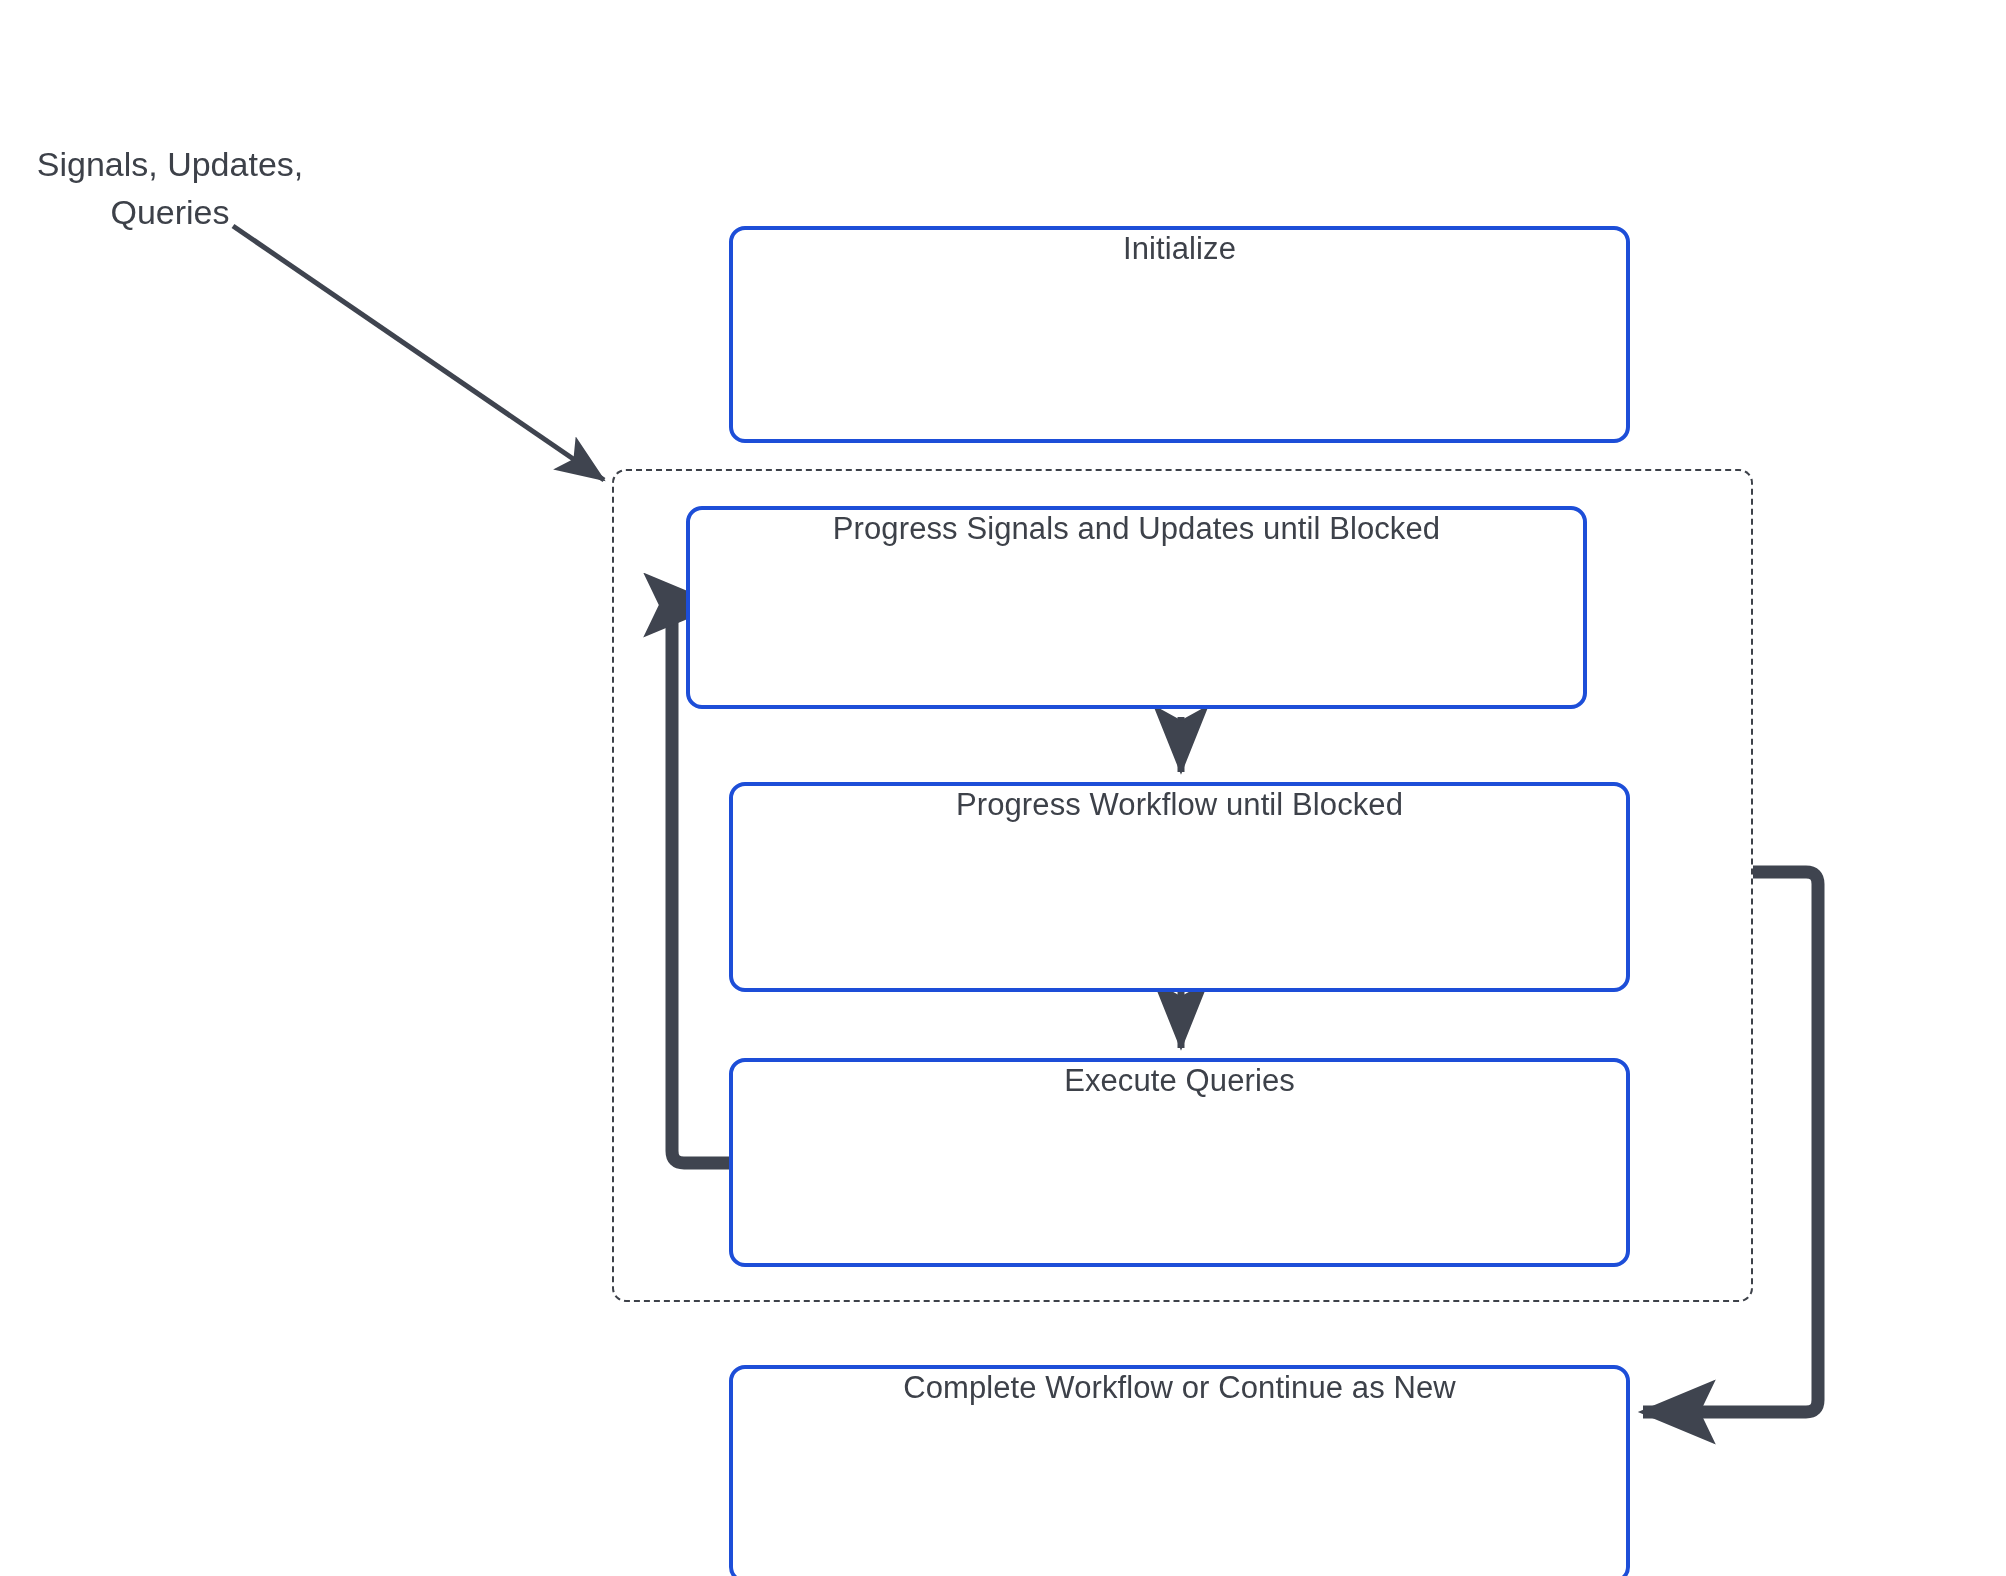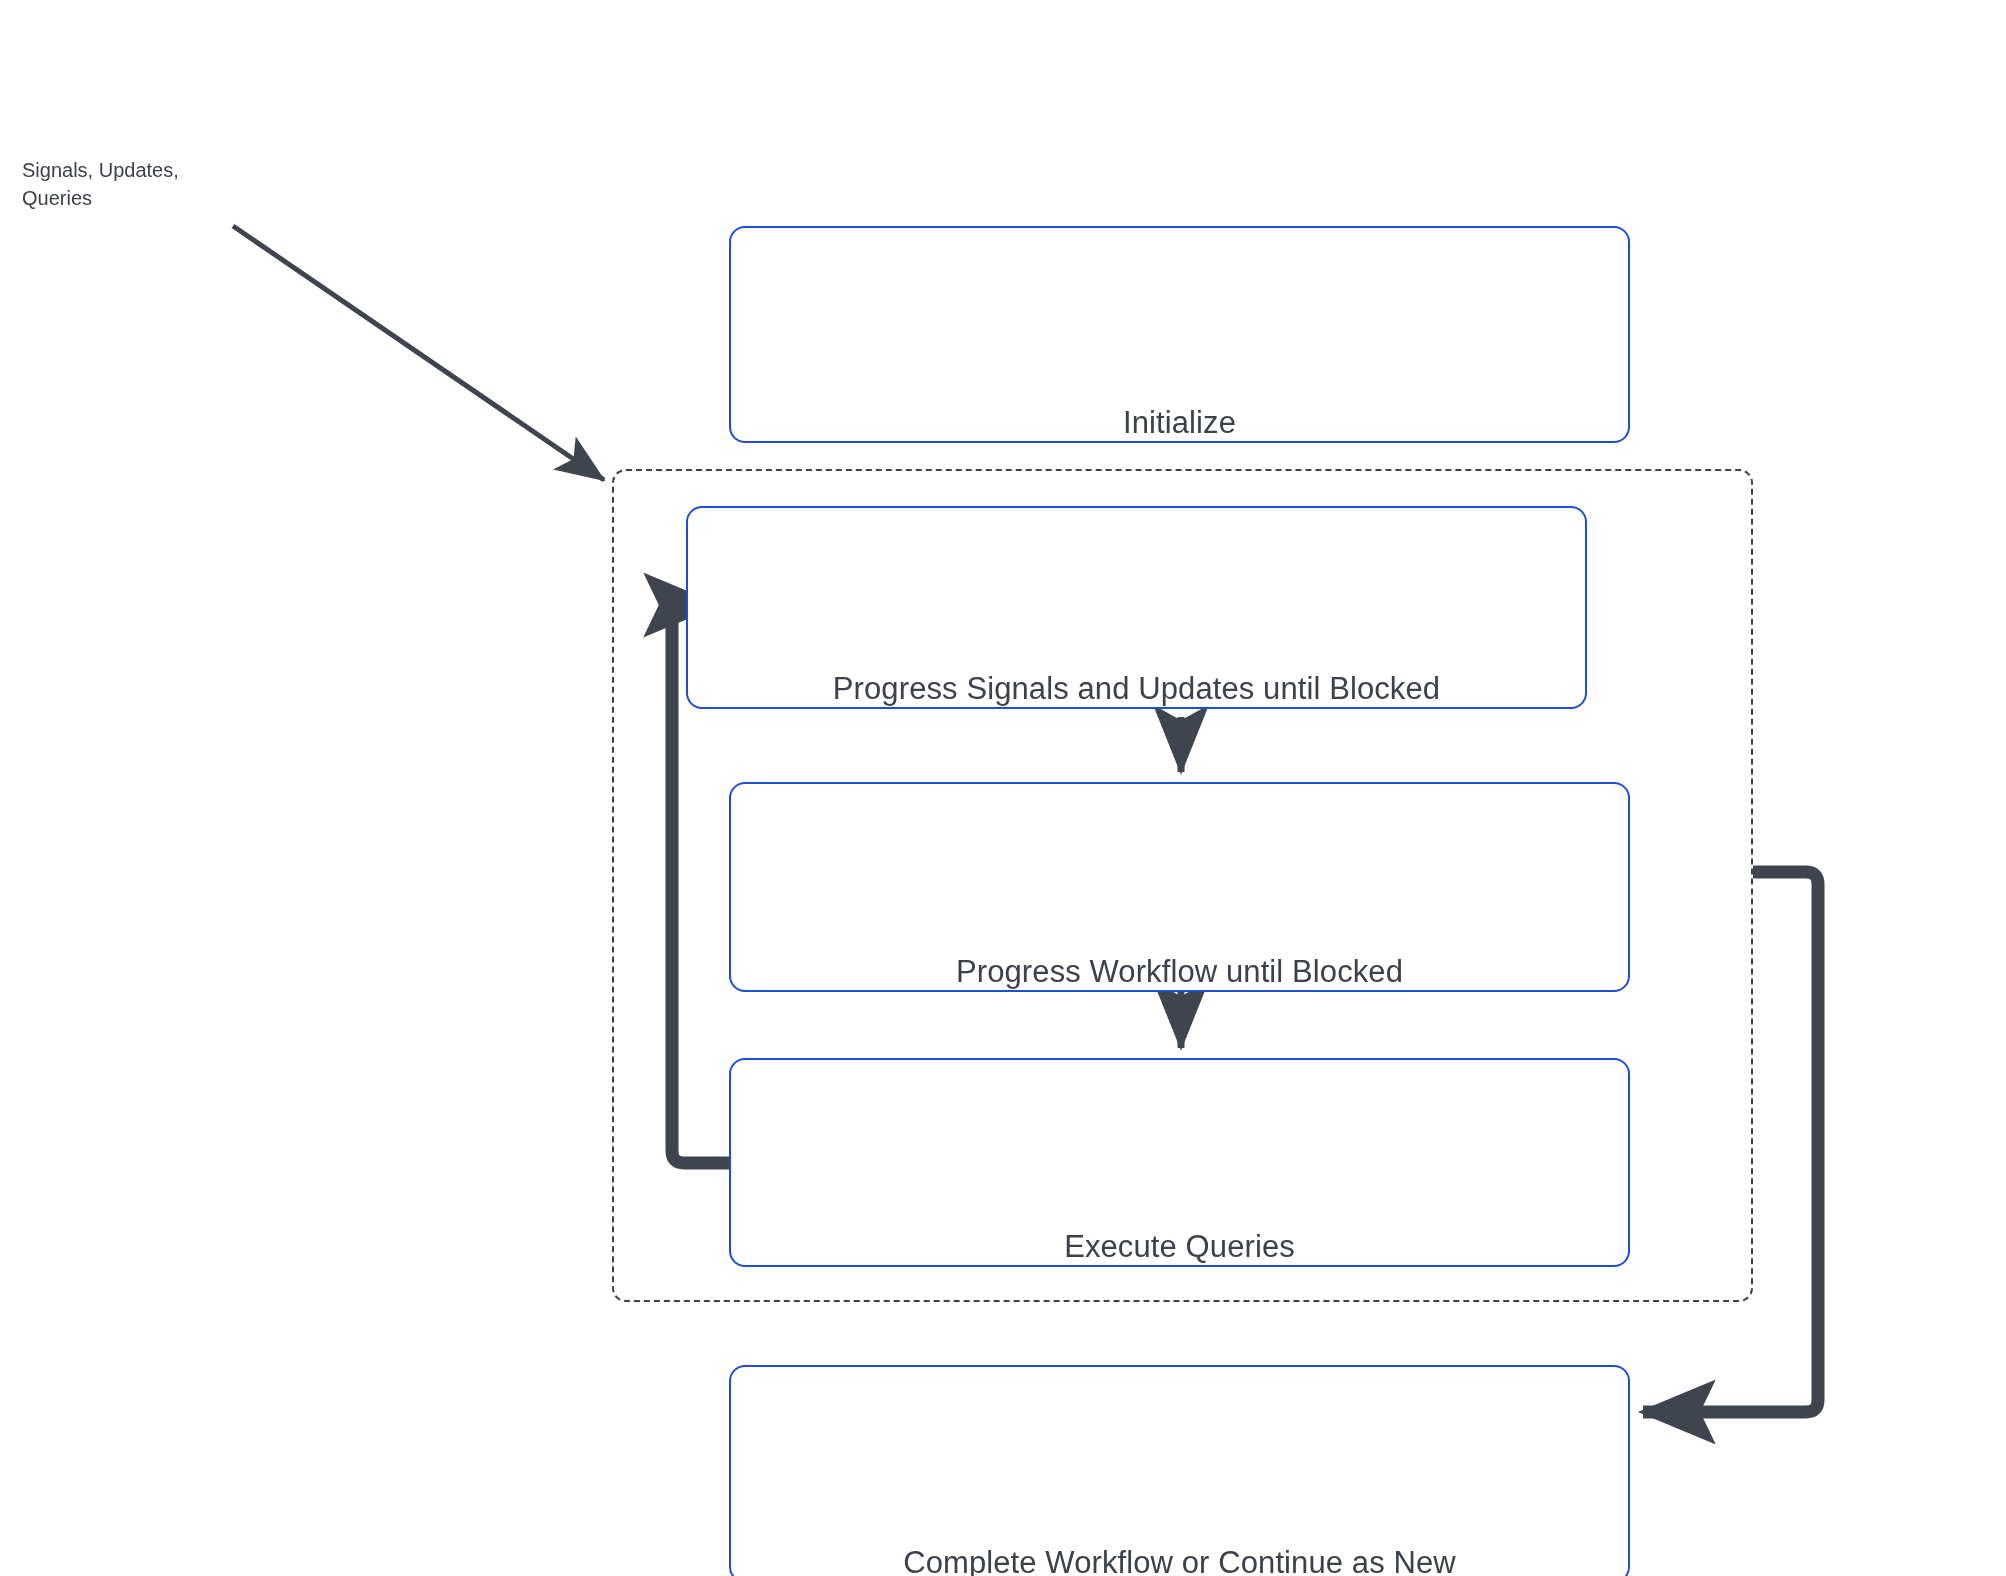--- a/index.html
+++ b/index.html
@@ -21,24 +21,24 @@
     position: absolute;
     left: 0;
     top: 0;
     width: 2006px;
     height: 1576px;
   }
   .node-box {
     position: absolute;
     box-sizing: border-box;
     background: #ffffff;
-    border: 2px solid #1d4ed8;
+    border: 4px solid #1d4ed8;
     border-radius: 16px;
     display: flex;
-    align-items: flex-end;
+    align-items: flex-start;
     justify-content: center;
   }
   .node-label {
     font-family: "Liberation Sans", sans-serif;
     font-size: 31px;
     color: #3d4149;
     line-height: 1.2;
     text-align: center;
     letter-spacing: 0.1px;
     white-space: nowrap;
@@ -59,26 +59,26 @@
     font-family: "Liberation Sans", sans-serif;
     font-style: italic;
     font-size: 34px;
     color: #3d4149;
   }
   #external-label {
     position: absolute;
     left: 22px;
     top: 140px;
     width: 296px;
+    text-align: center;
     font-family: "Liberation Sans", sans-serif;
-    font-size: 20px;
+    font-size: 34px;
     line-height: 1.42;
     color: #3d4149;
     white-space: pre-line;
-    margin-top: 16px;
   }
 </style>
 </head>
 <body>
 
 <div id="canvas">
 
 
   <div id="external-label">Signals, Updates,
 Queries</div>

